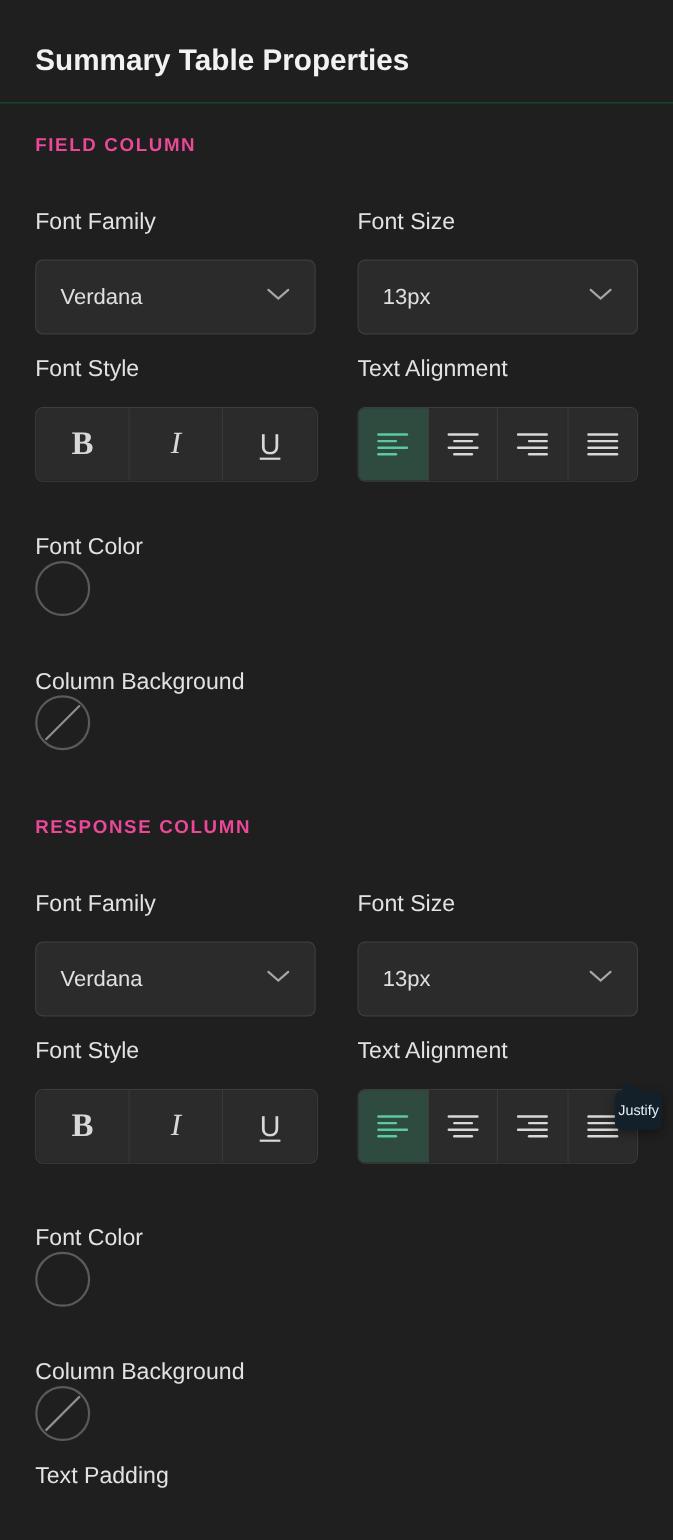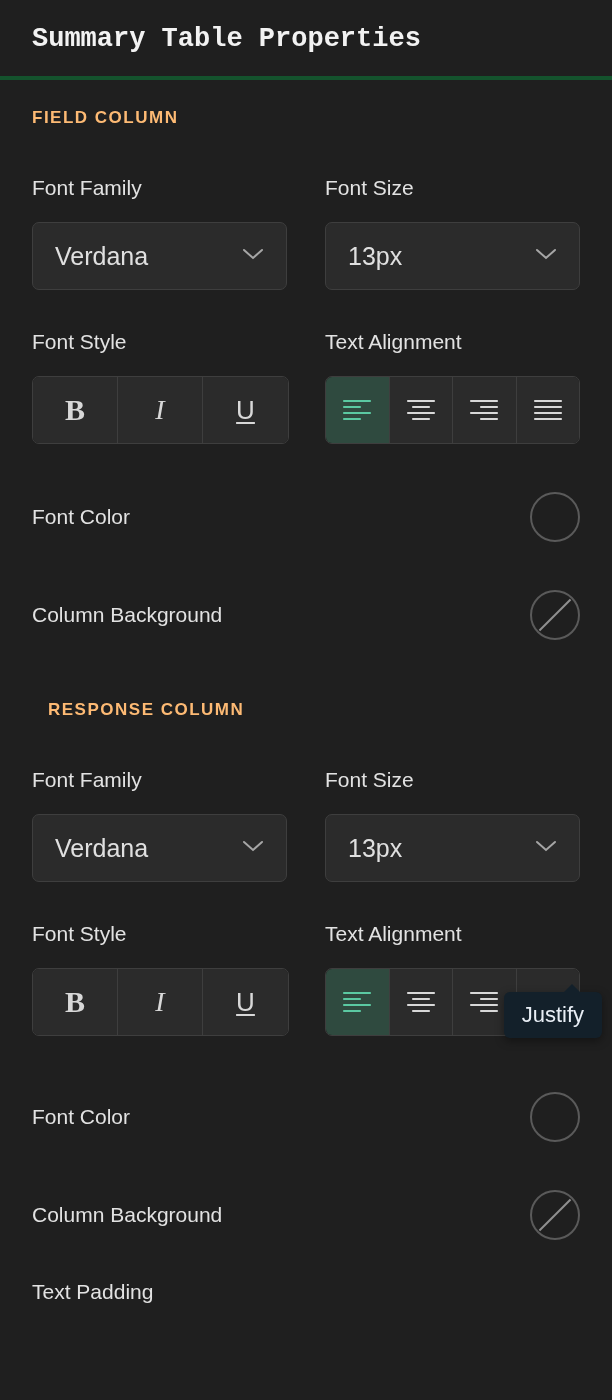--- a/index.html
+++ b/index.html
@@ -9,37 +9,36 @@
       background: #1f1f1f;
       color: #e8e8e8;
       font-family: -apple-system, BlinkMacSystemFont, "Segoe UI", Arial, sans-serif;
       overflow: hidden;
     }
     .panel {
       width: 100%;
       height: 100%;
     }
     .header {
-      padding: 24px 32px 22px 32px;
-      border-bottom: 4px solid #14532d;
-      font-family: Liberation Mono, monospace;
+      padding: 40px 32px 22px 32px;
+      border-bottom: 1px solid #14532d;
     }
     .header h1 {
       font-size: 27px;
       font-weight: 700;
       color: #f2f2f2;
     }
     .body {
       padding: 28px 32px 0 32px;
     }
     .section-title {
       font-size: 17px;
       font-weight: 700;
       letter-spacing: 1.5px;
-      color: #fdba74;
+      color: #ec4899;
       text-transform: uppercase;
     }
     .row2 {
       display: flex;
       gap: 38px;
     }
     .col {
       flex: 1;
       min-width: 0;
     }
@@ -54,21 +53,21 @@
       height: 68px;
       background: #2b2b2b;
       border: 1px solid #3e3e3e;
       border-radius: 7px;
       display: flex;
       align-items: center;
       padding: 0 22px;
       cursor: pointer;
     }
     .select-value {
-      font-size: 25px;
+      font-size: 20px;
       color: #e0e0e0;
     }
     .select .chev {
       position: absolute;
       right: 22px;
       top: 50%;
       transform: translateY(-50%);
     }
     .btn-group {
       display: flex;
@@ -93,23 +92,23 @@
       color: #d8d8d8;
     }
     .btn:last-child { border-right: none; }
     .btn.active {
       background: #2f4a3f;
       color: #5bc9a2;
     }
     .btn svg { display: block; }
     .row-inline {
       display: flex;
-      align-items: center;
       justify-content: space-between;
       min-height: 50px;
+      flex-direction: column;
     }
     .color-swatch {
       width: 50px;
       height: 50px;
       border-radius: 50%;
       border: 2px solid #5a5a5a;
       background: #1f1f1f;
       cursor: pointer;
     }
     .color-swatch.none {
@@ -120,29 +119,29 @@
       content: "";
       position: absolute;
       width: 44px;
       height: 2px;
       background: #8f8f8f;
       top: 50%;
       left: 50%;
       transform: translate(-50%, -50%) rotate(-45deg);
     }
     .mt-48 { margin-top: 48px; }
-    .mt-40 { margin-top: 40px; }
-    .mt-60 { margin-top: 60px; margin-left: 16px; }
+    .mt-40 { margin-top: 20px; }
+    .mt-60 { margin-top: 60px; }
     .mt-56 { margin-top: 56px; }
     .tooltip {
       position: absolute;
       background: #13202a;
       color: #e8eef5;
-      font-size: 22px;
-      padding: 10px 18px;
+      font-size: 13px;
+      padding: 10px 3px;
       border-radius: 6px;
       right: 10px;
       top: 992px;
       box-shadow: 0 3px 10px rgba(0,0,0,0.4);
     }
     .tooltip:before {
       content: "";
       position: absolute;
       top: -8px;
       right: 22px;

